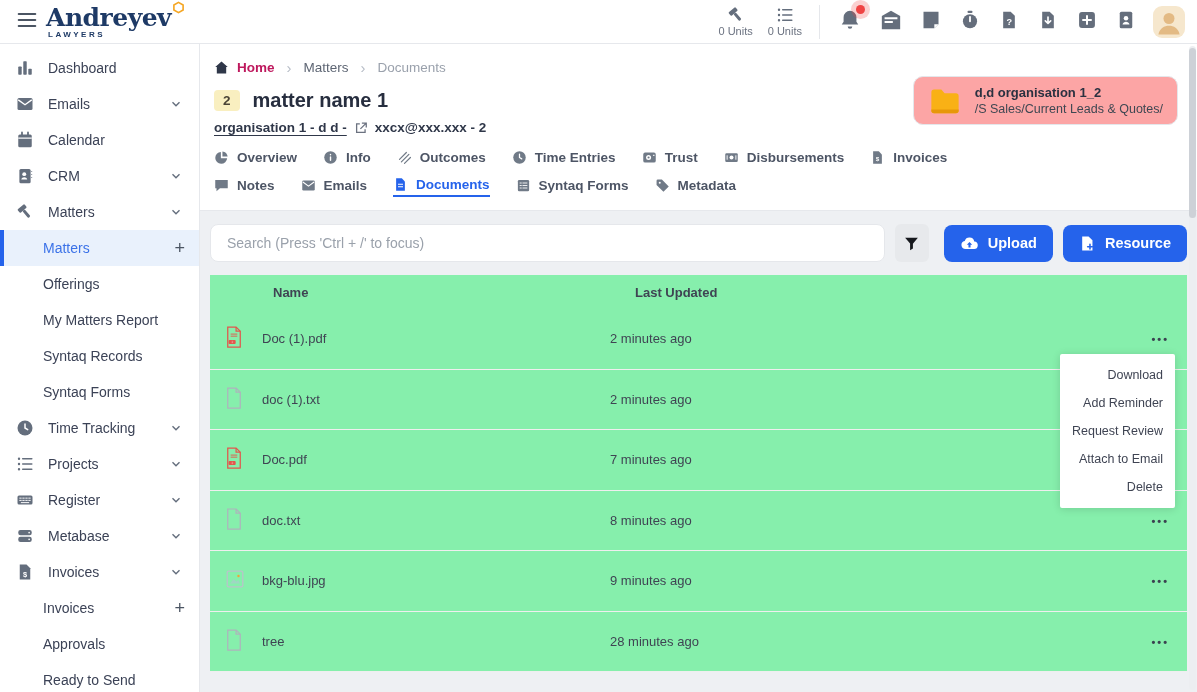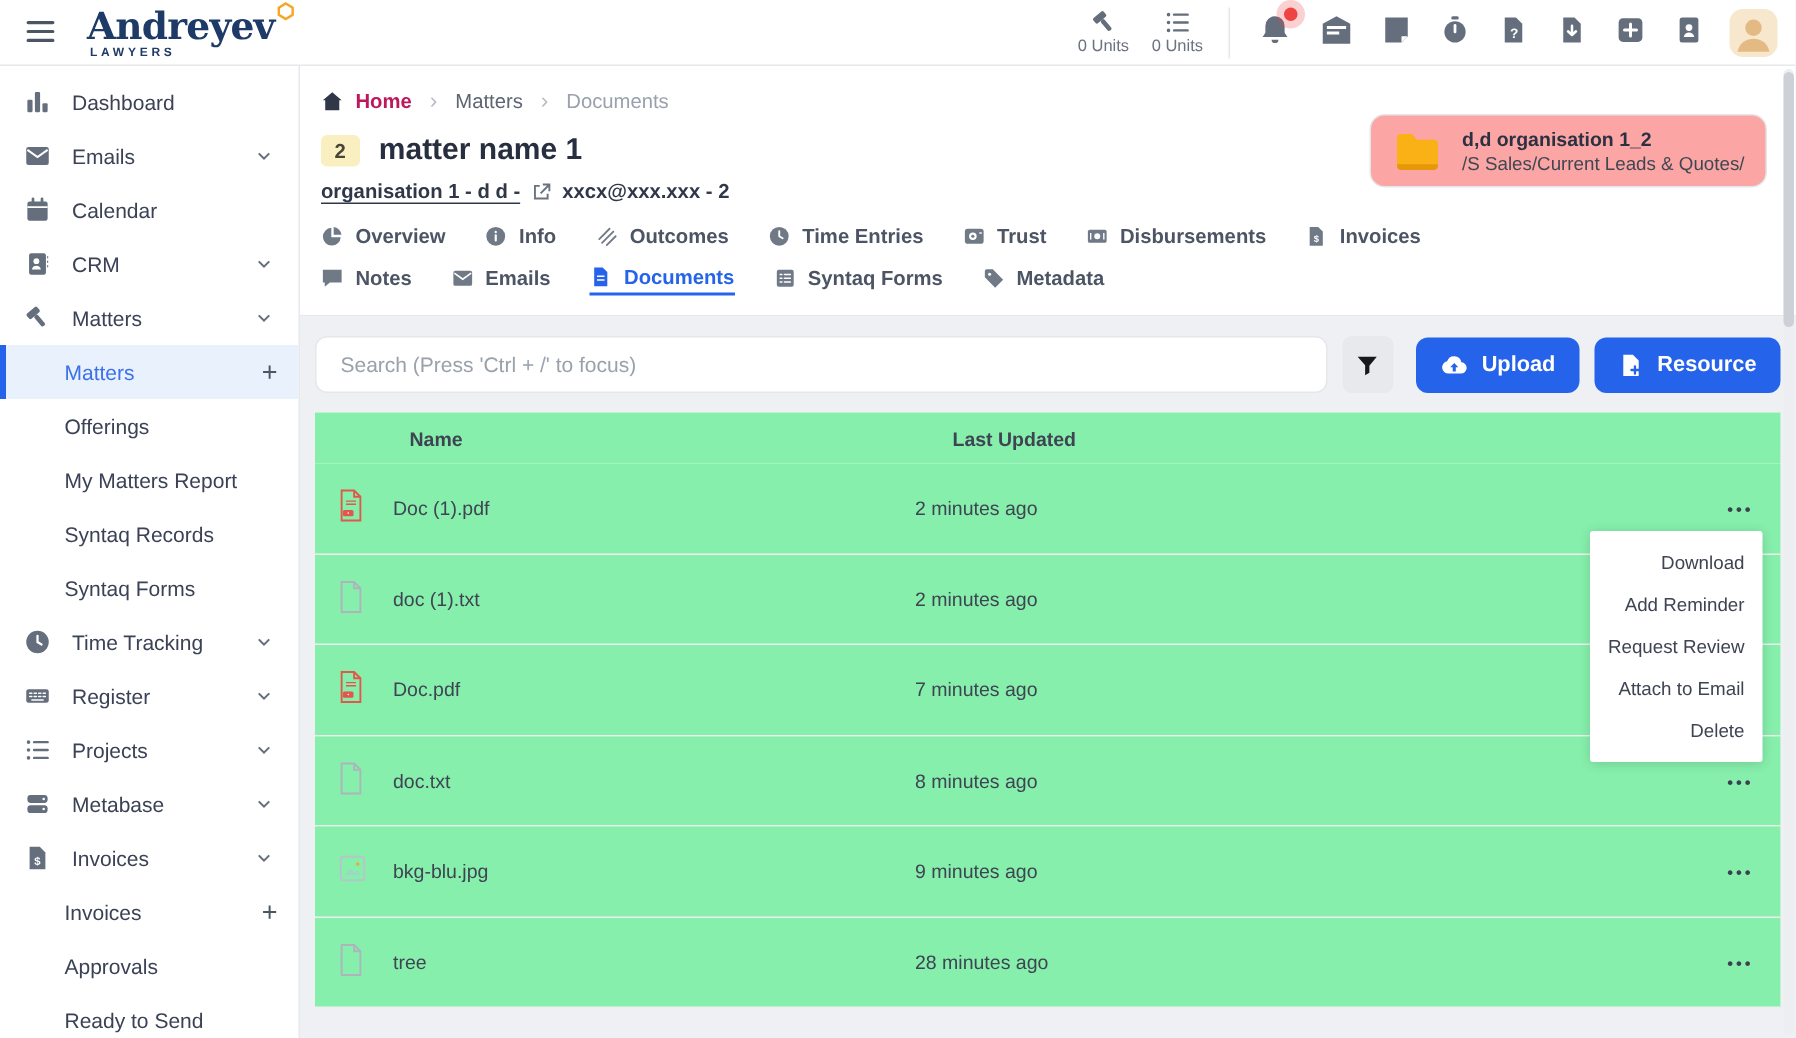--- a/index.html
+++ b/index.html
@@ -10,21 +10,21 @@
   }
   .ico { display:inline-flex; align-items:center; justify-content:center; flex:0 0 auto; }
   .ico svg { display:block; }
 
   
   .topbar {
     position:fixed; top:0; left:0; right:0; height:44px; background:#fff;
     border-bottom:1px solid #e6e8ec; display:flex; align-items:center;
     justify-content:space-between; padding:0 12px; z-index:20;
   }
-  .tb-left { display:flex; align-items:flex-end; gap:16px; }
+  .tb-left { display:flex; align-items:center; gap:4px; }
   .hamburger { background:none; border:none; color:#4b5563; cursor:pointer; padding:4px; }
   .brand { line-height:1; position:relative; padding-right:14px; }
   .brand-name {
     font-family:"DejaVu Serif","Liberation Serif",serif; font-weight:bold;
     font-size:25px; color:#1e3a66; letter-spacing:-0.5px;
   }
   .brand-hex { position:absolute; top:-4px; right:0; }
   .brand-tag { font-size:8px; letter-spacing:2.5px; color:#1e3a66; margin-top:1px; padding-left:2px; font-weight:bold; }
   .tb-right { display:flex; align-items:center; gap:15px; }
   .unit-group { display:flex; flex-direction:column; align-items:center; gap:1px; color:#646e7d; cursor:pointer; }
@@ -339,40 +339,40 @@
       </span>
     <span>Time Tracking</span>
     <span class="ico s-chev">
         <svg width="14" height="14" viewBox="0 0 24 24" fill="none" stroke="currentColor" stroke-width="2.4">
           <path d="M6 9l6 6 6-6"></path>
         </svg>
       </span>
   </div>
   <div class="s-item">
     <span class="ico">
-        <svg width="18" height="18" viewBox="0 0 24 24" fill="currentColor">
-          <rect x="2" y="6" width="20" height="12" rx="2"></rect>
-          <path d="M5 9.5h2M9 9.5h2M13 9.5h2M17 9.5h2M5 12.5h2M9 12.5h2M13 12.5h2M17 12.5h2M7 15.5h10" stroke="#fff" stroke-width="1.3" stroke-linecap="round"></path>
-        </svg>
-      </span>
-    <span>Register</span>
+        <svg width="18" height="18" viewBox="0 0 24 24" fill="none" stroke="currentColor" stroke-width="2.2" stroke-linecap="round">
+          <path d="M9 5h12M9 12h12M9 19h12"></path>
+          <path d="M4 5h.01M4 12h.01M4 19h.01" stroke-width="3.2"></path>
+        </svg>
+      </span>
+    <span>Projects</span>
     <span class="ico s-chev">
         <svg width="14" height="14" viewBox="0 0 24 24" fill="none" stroke="currentColor" stroke-width="2.4">
           <path d="M6 9l6 6 6-6"></path>
         </svg>
       </span>
   </div>
   <div class="s-item">
     <span class="ico">
-        <svg width="18" height="18" viewBox="0 0 24 24" fill="none" stroke="currentColor" stroke-width="2.2" stroke-linecap="round">
-          <path d="M9 5h12M9 12h12M9 19h12"></path>
-          <path d="M4 5h.01M4 12h.01M4 19h.01" stroke-width="3.2"></path>
-        </svg>
-      </span>
-    <span>Projects</span>
+        <svg width="18" height="18" viewBox="0 0 24 24" fill="currentColor">
+          <rect x="2" y="6" width="20" height="12" rx="2"></rect>
+          <path d="M5 9.5h2M9 9.5h2M13 9.5h2M17 9.5h2M5 12.5h2M9 12.5h2M13 12.5h2M17 12.5h2M7 15.5h10" stroke="#fff" stroke-width="1.3" stroke-linecap="round"></path>
+        </svg>
+      </span>
+    <span>Register</span>
     <span class="ico s-chev">
         <svg width="14" height="14" viewBox="0 0 24 24" fill="none" stroke="currentColor" stroke-width="2.4">
           <path d="M6 9l6 6 6-6"></path>
         </svg>
       </span>
   </div>
   <div class="s-item">
     <span class="ico">
         <svg width="18" height="18" viewBox="0 0 24 24" fill="currentColor">
           <rect x="3" y="4" width="18" height="7" rx="3"></rect>

